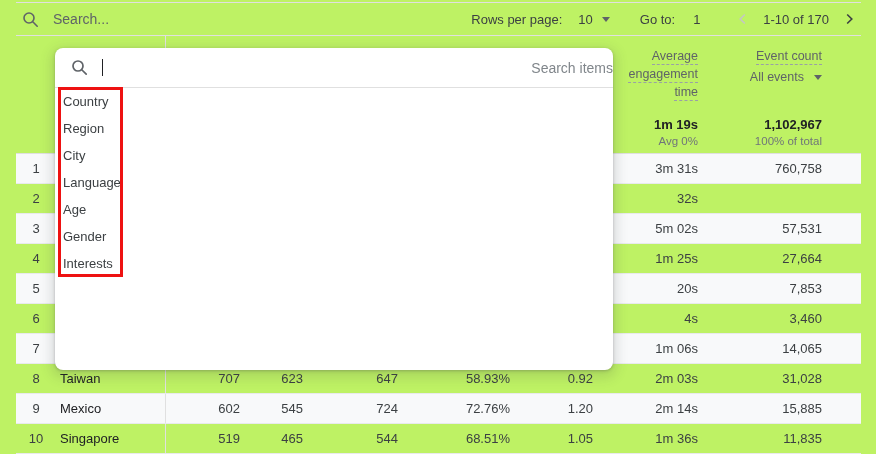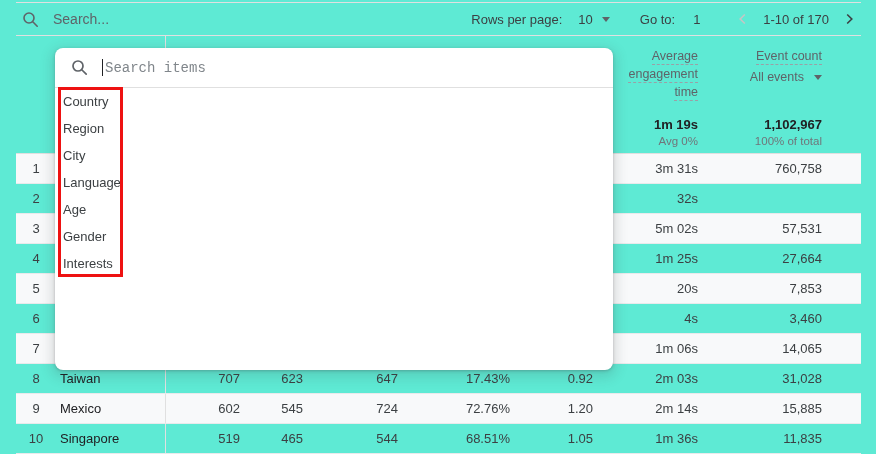--- a/index.html
+++ b/index.html
@@ -1,18 +1,18 @@
 <!DOCTYPE html>
 <html><head>
 <meta charset="utf-8">
 <style>
   * { margin:0; padding:0; box-sizing:border-box; }
   html,body { background:#fff; }
   body { font-family:"Liberation Sans","DejaVu Sans",sans-serif; color:#3c4043; }
-  #root { position:relative; width:876px; height:454px; background:#5eead4; overflow:hidden; }
+  #root { position:relative; width:876px; height:454px; background:#bef264; overflow:hidden; }
 
   
   .card { position:absolute; left:16px; top:2px; width:845px; border-top:1px solid #e0e0e0; }
 
   
   .topbar { height:33px; display:flex; align-items:center; border-bottom:1px solid #e0e0e0; font-size:13px; color:#3c4043; }
   .tb-search { display:flex; align-items:center; margin-left:6px; }
   .tb-search input { border:none; outline:none; font-size:14px; color:#3c4043; width:180px; margin-left:14px; font-family:inherit; background:transparent; }
   .tb-search input::placeholder { color:#5f6368; opacity:1; }
   .tb-right { margin-left:auto; display:flex; align-items:center; }
@@ -49,21 +49,21 @@
 
   .trow { height:30px; border-bottom:1px solid #e9eaec; }
   .trow:nth-child(odd) { background:#f8f9fa; }
   .cell.num { justify-content:center; color:#3c4043; }
   .cell.country { padding-left:4px; color:#202124; font-weight:500; }
 
   
   .panel { position:absolute; left:55px; top:48px; width:558px; height:322px; background:#fff; border-radius:8px;
            box-shadow:0 1px 3px rgba(60,64,67,.30), 0 4px 12px 4px rgba(60,64,67,.15); z-index:10; }
   .panel-search { height:40px; display:flex; align-items:center; padding-left:16px; border-bottom:1px solid #e0e0e0; }
-  .panel-search input { border:none; outline:none; font-size:14px; margin-left:13px; flex:1; color:#3c4043; font-family:Liberation Mono, monospace; background:transparent; }
+  .panel-search input { border:none; outline:none; font-size:14px; margin-left:13px; flex:1; color:#3c4043; font-family:Liberation Sans, sans-serif; background:transparent;text-align:right; }
   .panel-search input::placeholder { color:#80868b; opacity:1; }
   .caret { width:1px; height:17px; background:#202124; margin-left:14px; }
   .dd-list { padding:0; }
   .dd-item { height:27px; display:flex; align-items:center; padding-left:8px; font-size:13px; color:#3c4043; cursor:pointer; }
 
   
   .red-box { position:absolute; left:58px; top:87px; width:65px; height:190px; border:3px solid #ee1111; z-index:20; pointer-events:none; }
 </style>
 </head>
 <body>
@@ -219,21 +219,21 @@
     <div class="cell r"></div>
     <div class="cell r">1m 06s</div>
     <div class="cell r last">14,065</div>
   </div>
   <div class="grid-row trow">
     <div class="cell num">8</div>
     <div class="cell country col-divider">Taiwan</div>
     <div class="cell r">707</div>
     <div class="cell r">623</div>
     <div class="cell r">647</div>
-    <div class="cell r">17.43%</div>
+    <div class="cell r">58.93%</div>
     <div class="cell r">0.92</div>
     <div class="cell r">2m 03s</div>
     <div class="cell r last">31,028</div>
   </div>
   <div class="grid-row trow">
     <div class="cell num">9</div>
     <div class="cell country col-divider">Mexico</div>
     <div class="cell r">602</div>
     <div class="cell r">545</div>
     <div class="cell r">724</div>

